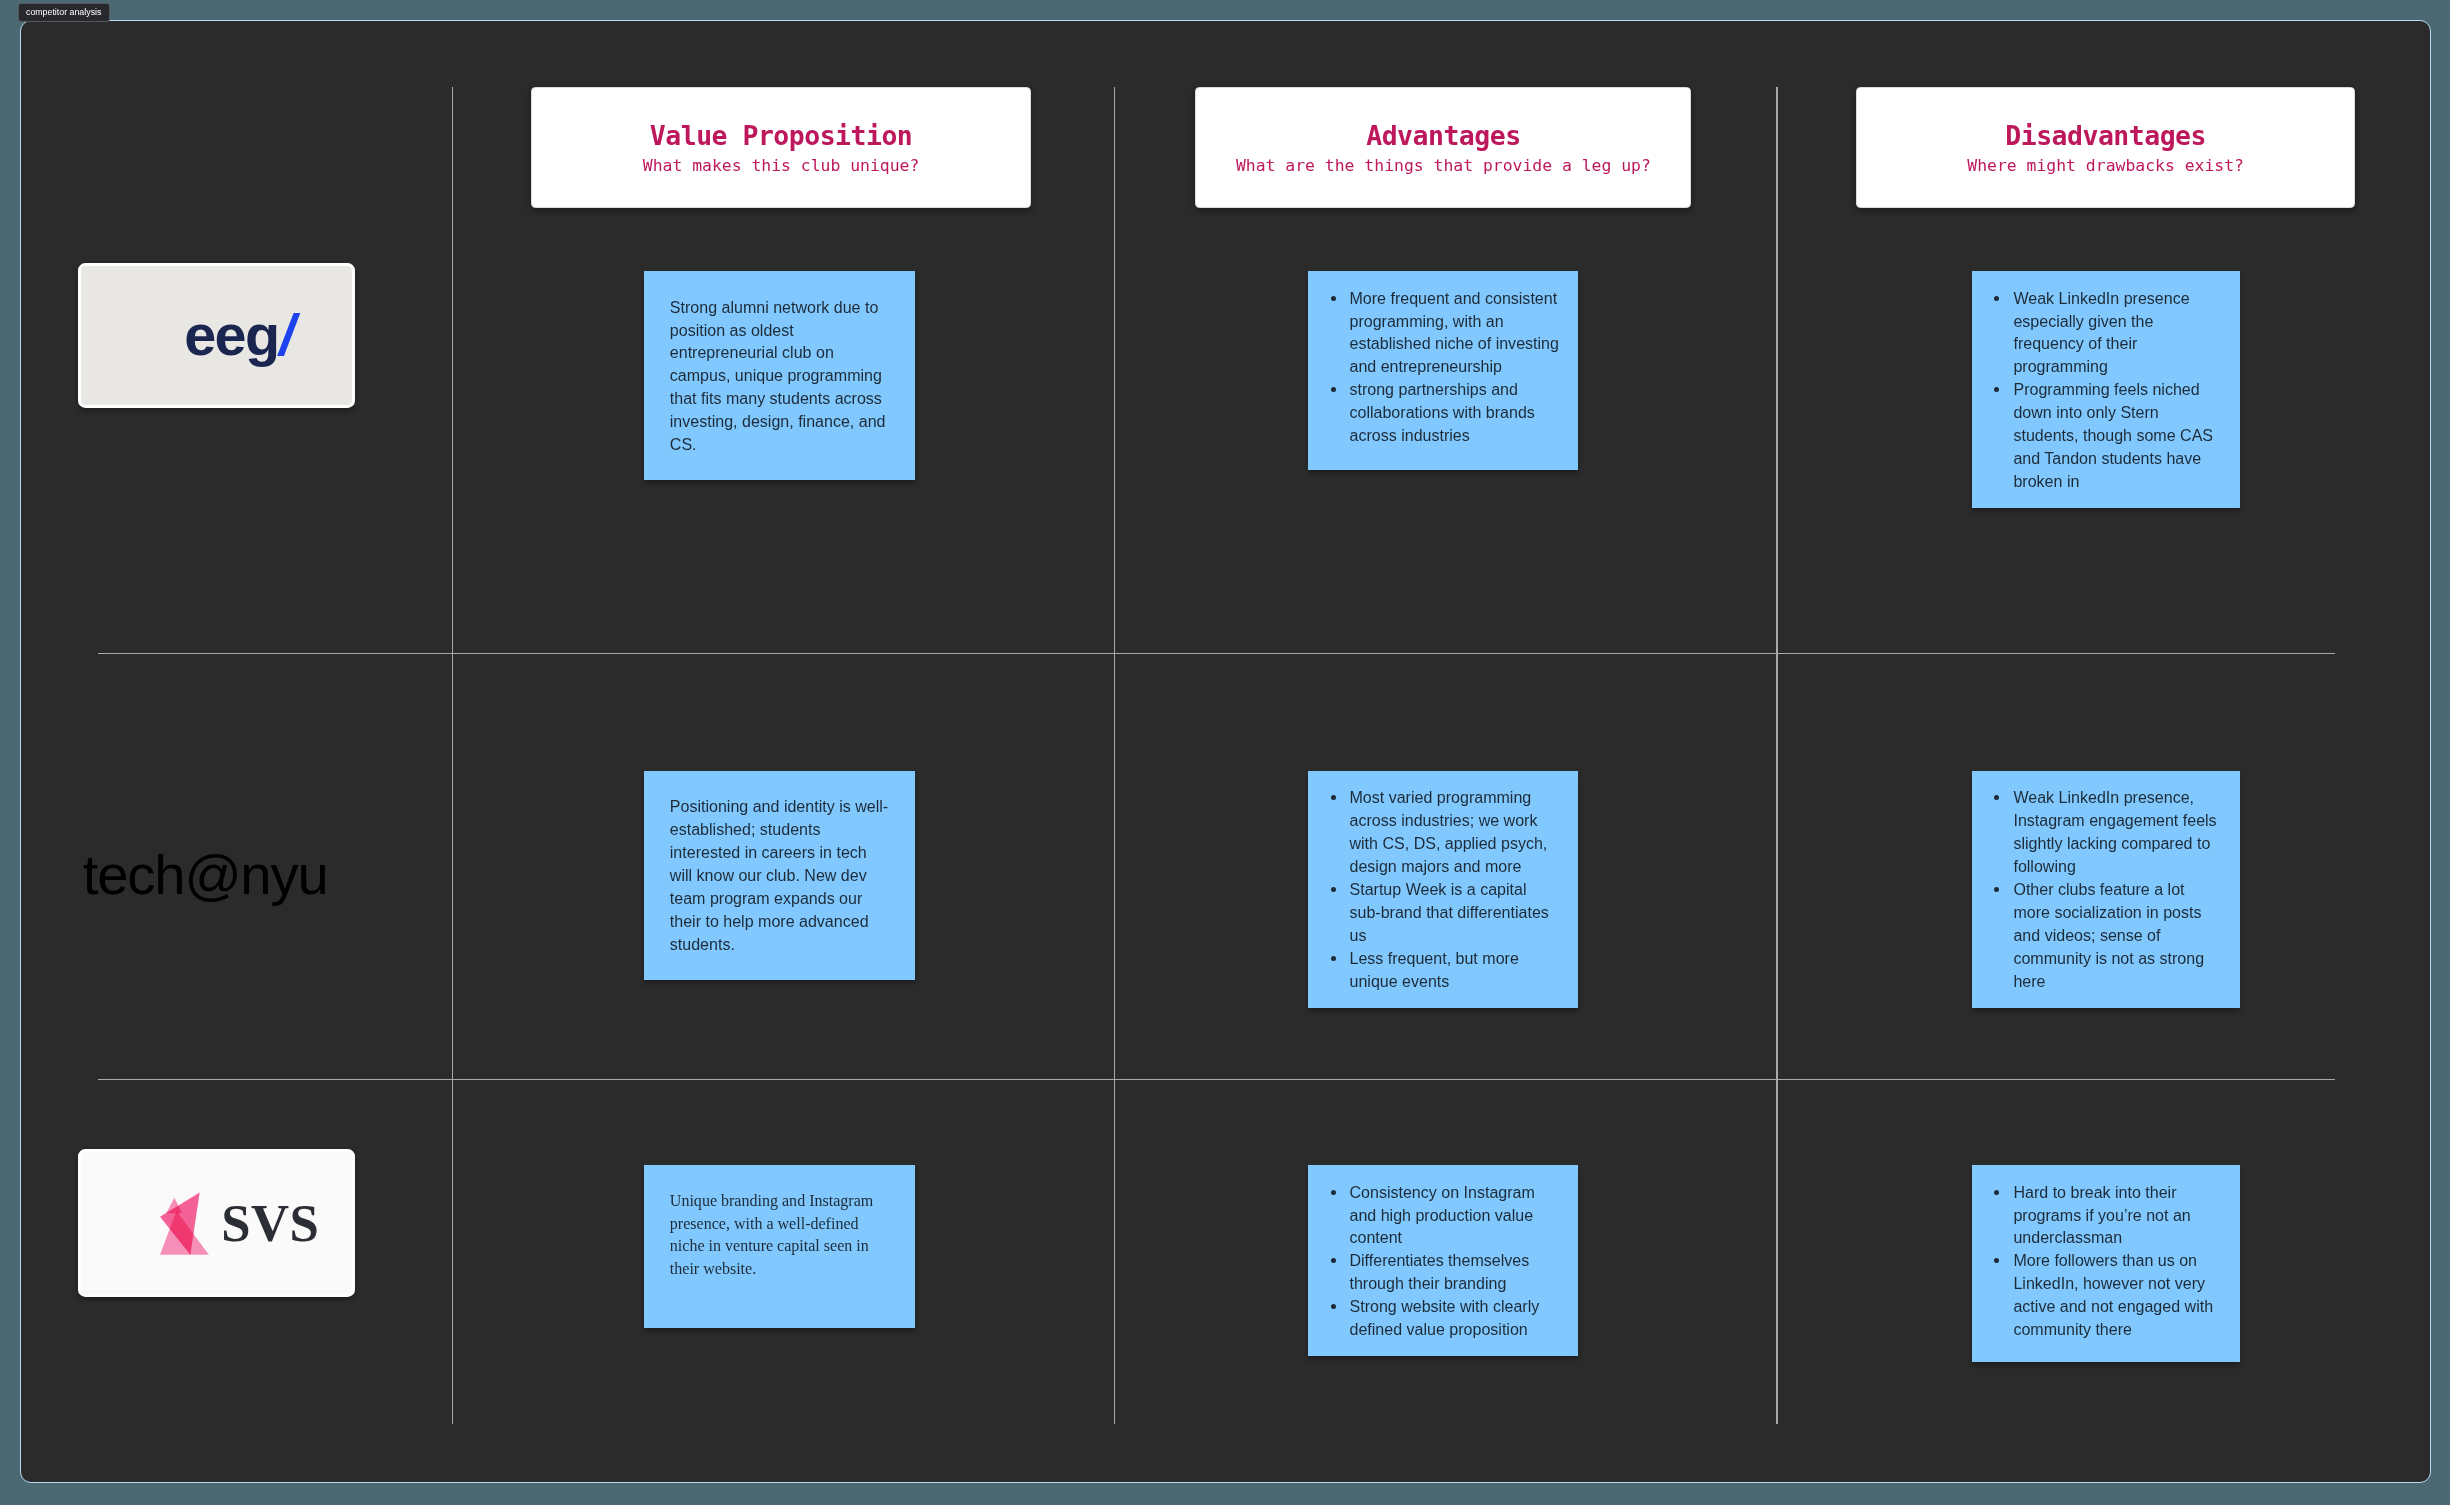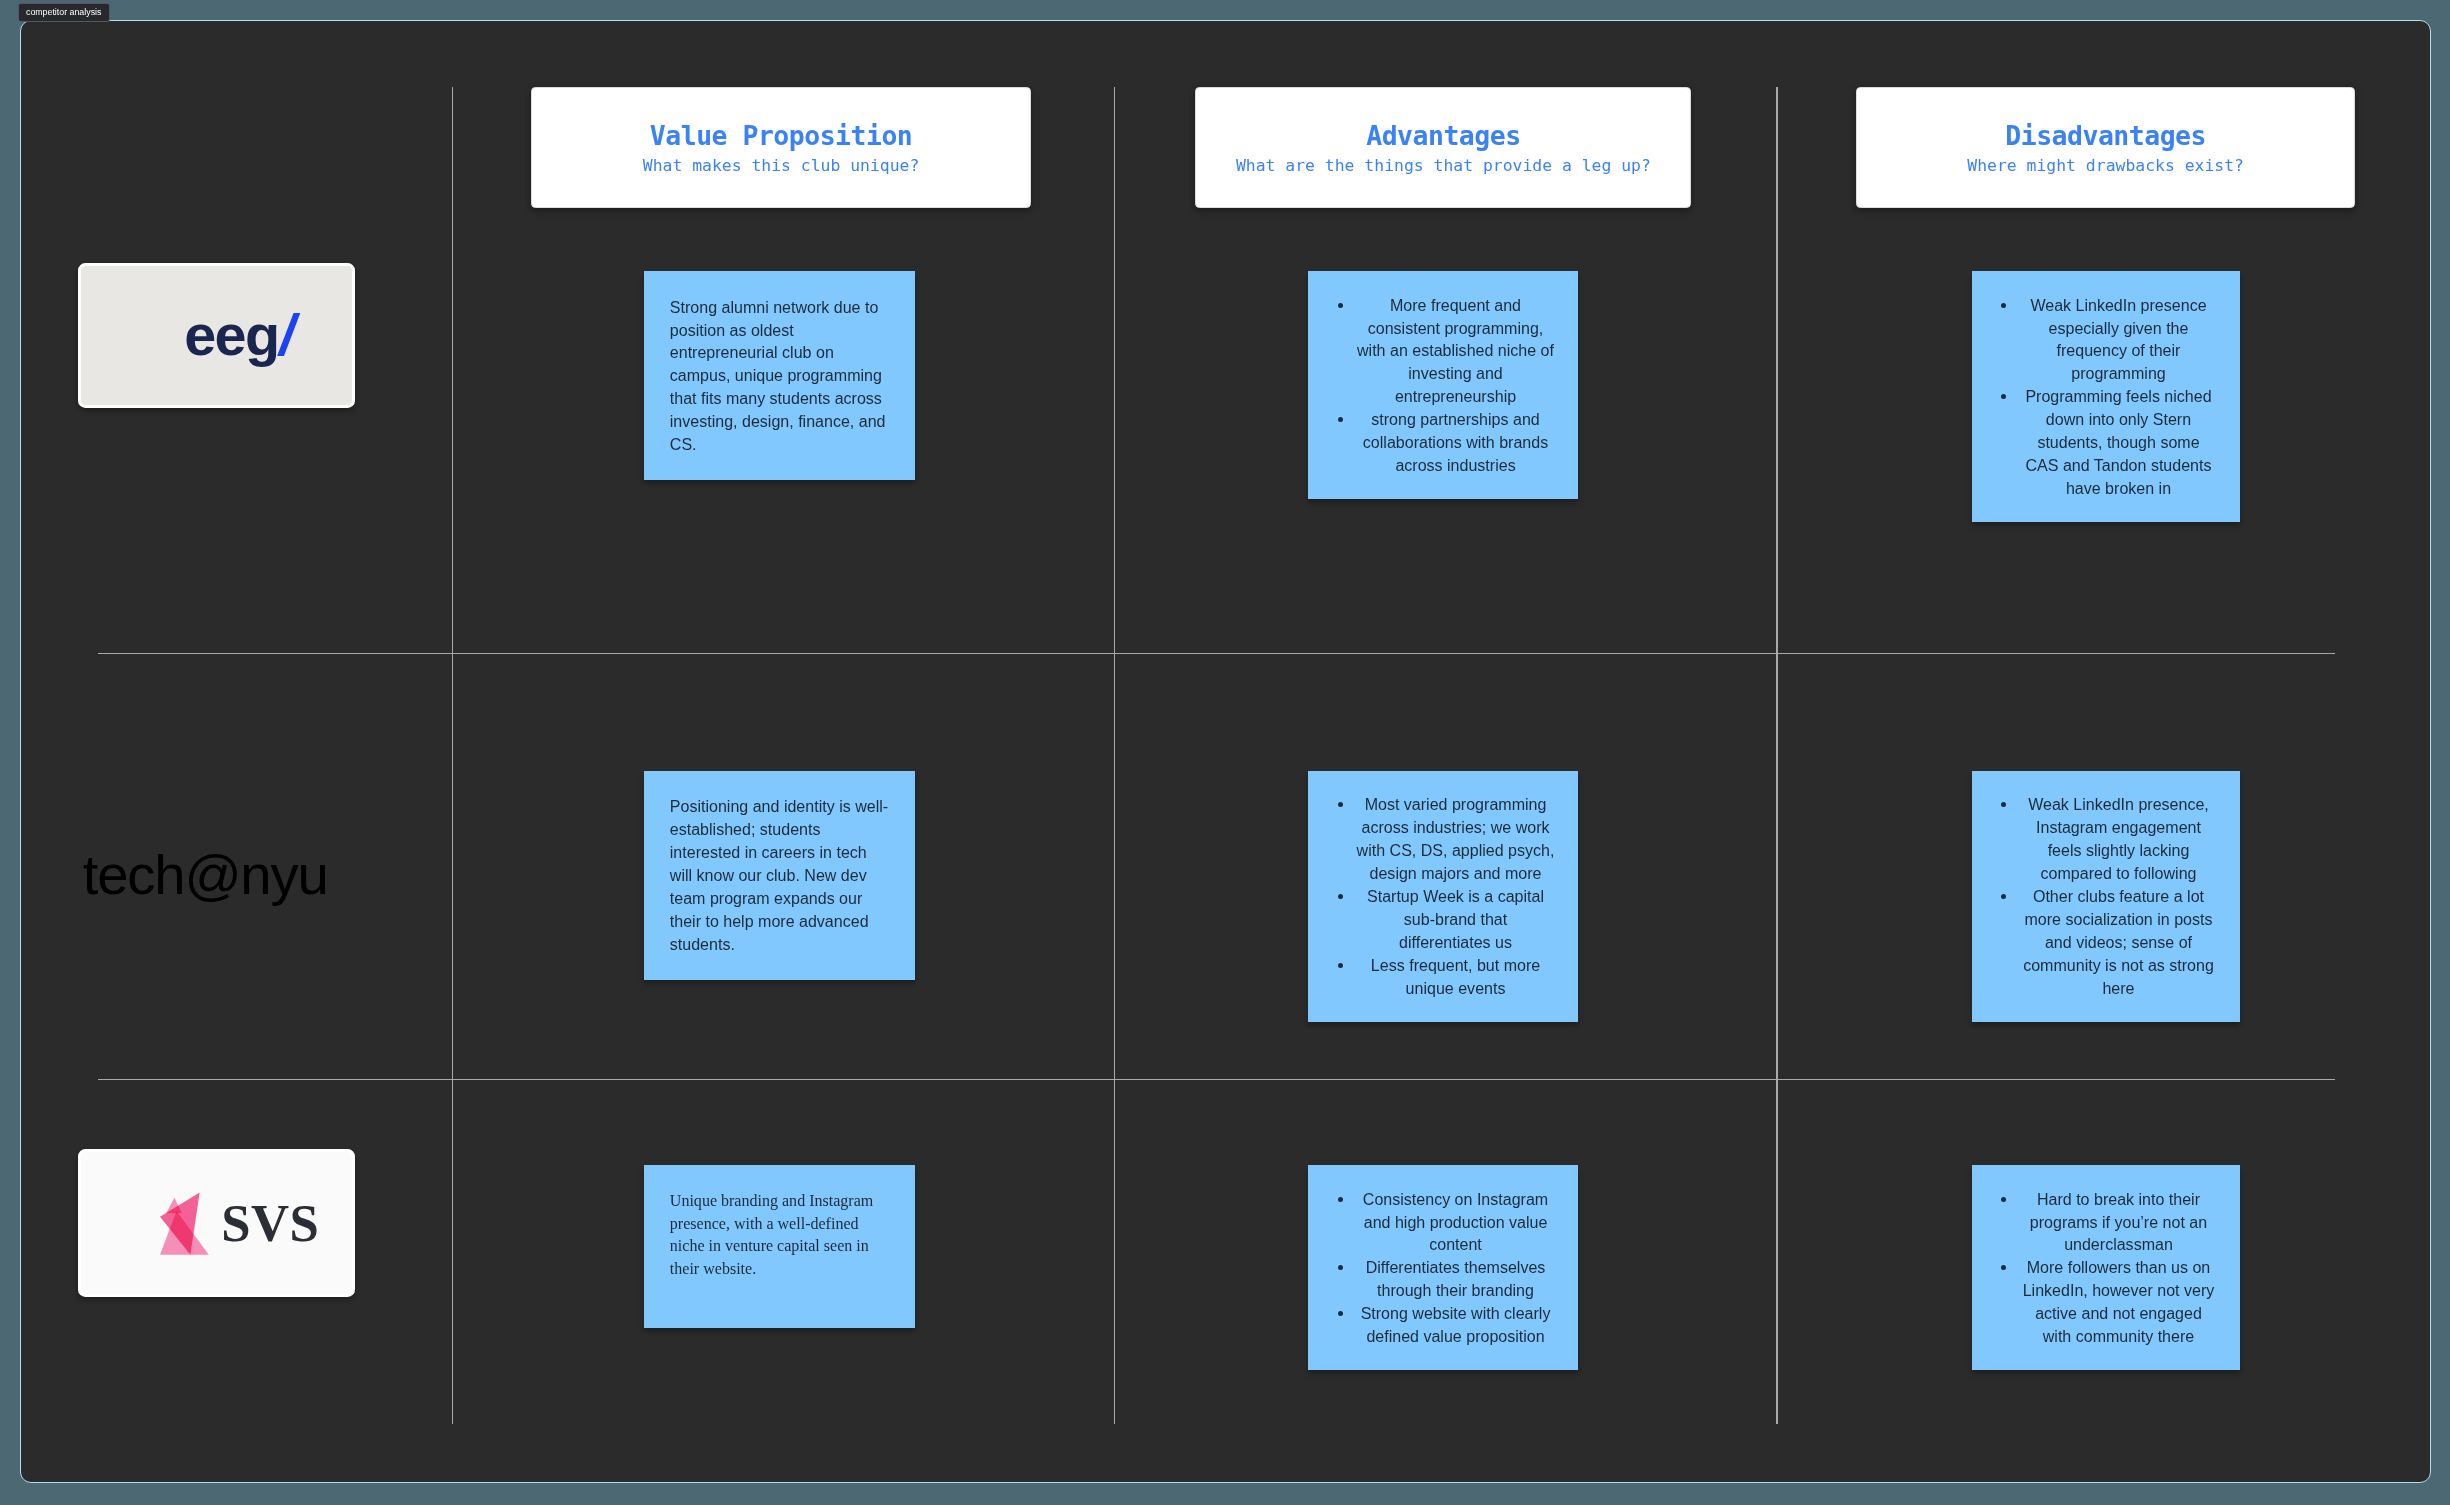--- a/index.html
+++ b/index.html
@@ -28,37 +28,37 @@
   .vline.v3 { left: 72.51%; }
   .hline { position: absolute; left: 4.0%; width: 91.3%; height: 0.055rem; background: #a9a9a9; }
   .hline.h1 { top: 43.36%; }
   .hline.h2 { top: 71.68%; }
   
   .header-card {
     position: absolute; top: 5.75%; height: 8.1%; background: #ffffff;
     border: 0.03rem solid #dcdcdc; border-radius: 0.18rem;
     box-shadow: 0 0.12rem 0.25rem rgba(0,0,0,0.35);
     display: flex; flex-direction: column; align-items: center; justify-content: center;
-    gap: 0.2rem; font-family: "DejaVu Sans Mono", monospace; color: #3b82f6;
+    gap: 0.2rem; font-family: "DejaVu Sans Mono", monospace; color: #be185d;
     box-sizing: border-box; text-align: center;
   }
   .header-card.c1 { left: 21.68%; width: 20.4%; }
   .header-card.c2 { left: 48.79%; width: 20.25%; }
   .header-card.c3 { left: 75.77%; width: 20.35%; }
   .hc-title { font-size: 1.08rem; font-weight: bold; letter-spacing: -0.02rem; }
   .hc-sub { font-size: 0.67rem; }
   
   .sticky {
     position: absolute; background: #80c8fe; color: #1d2b39;
     box-shadow: 0 0.16rem 0.2rem rgba(0,0,0,0.32);
     padding: 0.5rem 0.55rem; box-sizing: border-box;
     font-size: 0.655rem; line-height: 1.43;
   }
   .sticky p { margin: 12px; }
-  .sticky ul { margin: 10px; padding-left: 0.95rem; text-align: center; }
+  .sticky ul { margin: 3px; padding-left: 0.95rem; }
   .sticky li { margin: 0; padding-left: 0.08rem; }
   .col-vp  { left: 26.3%;  width: 11.05%; }
   .col-adv { left: 53.38%; width: 11.03%; }
   .col-dis { left: 80.48%; width: 10.95%; }
   .row-1 { top: 18.03%; }
   .row-2 { top: 51.22%; }
   .row-3 { top: 77.43%; }
   .s-vp1  { min-height: 11.7%; }
   .s-adv1 { min-height: 13.2%; }
   .s-dis1 { min-height: 13.4%; }

